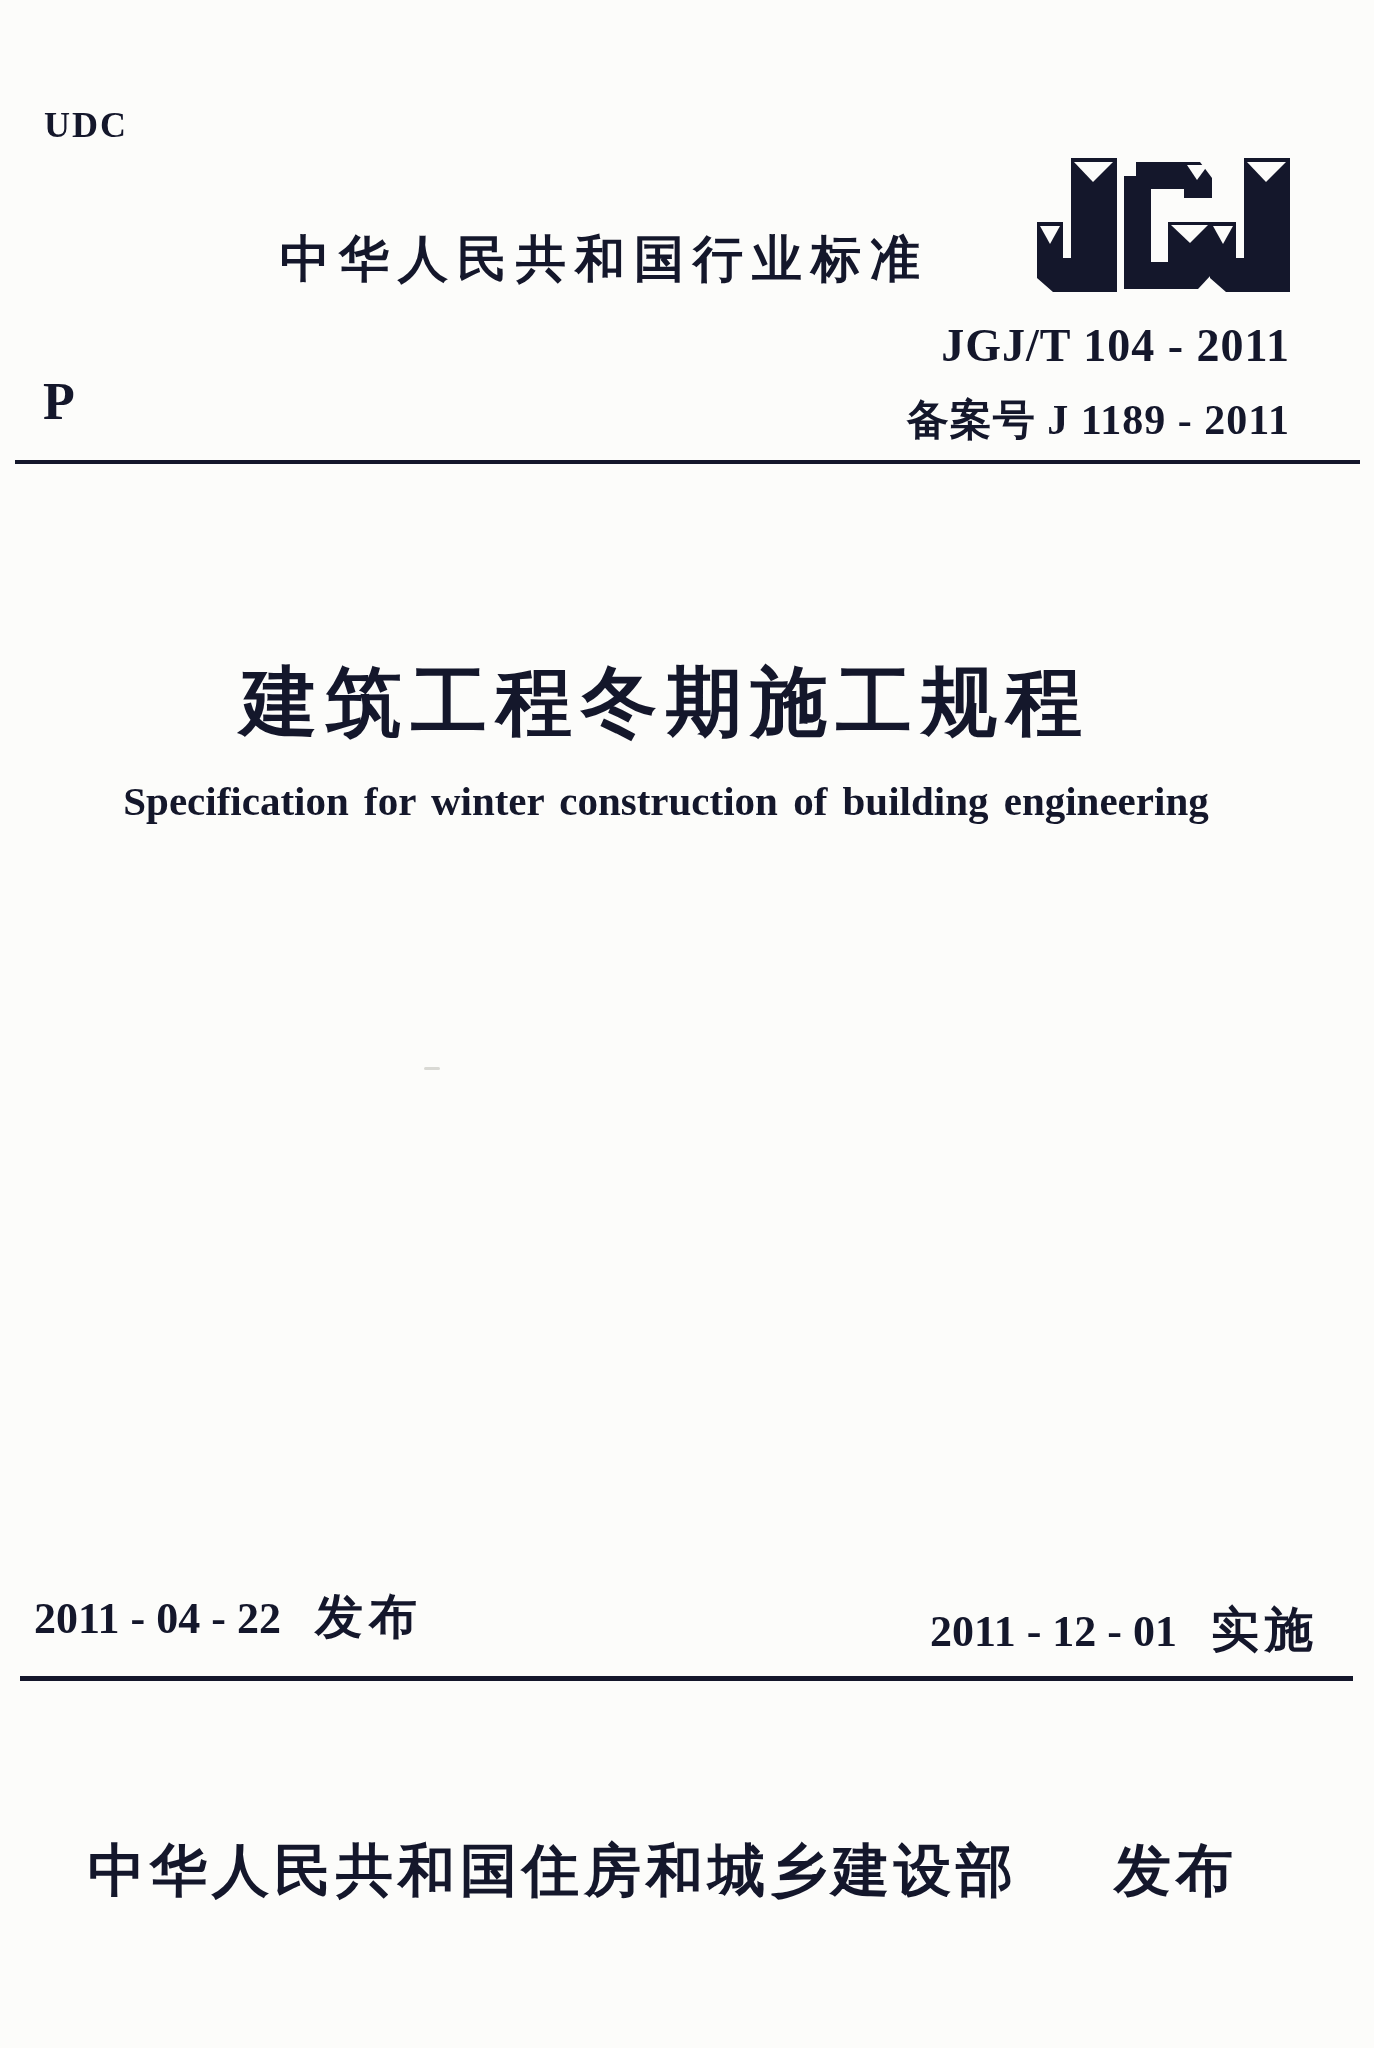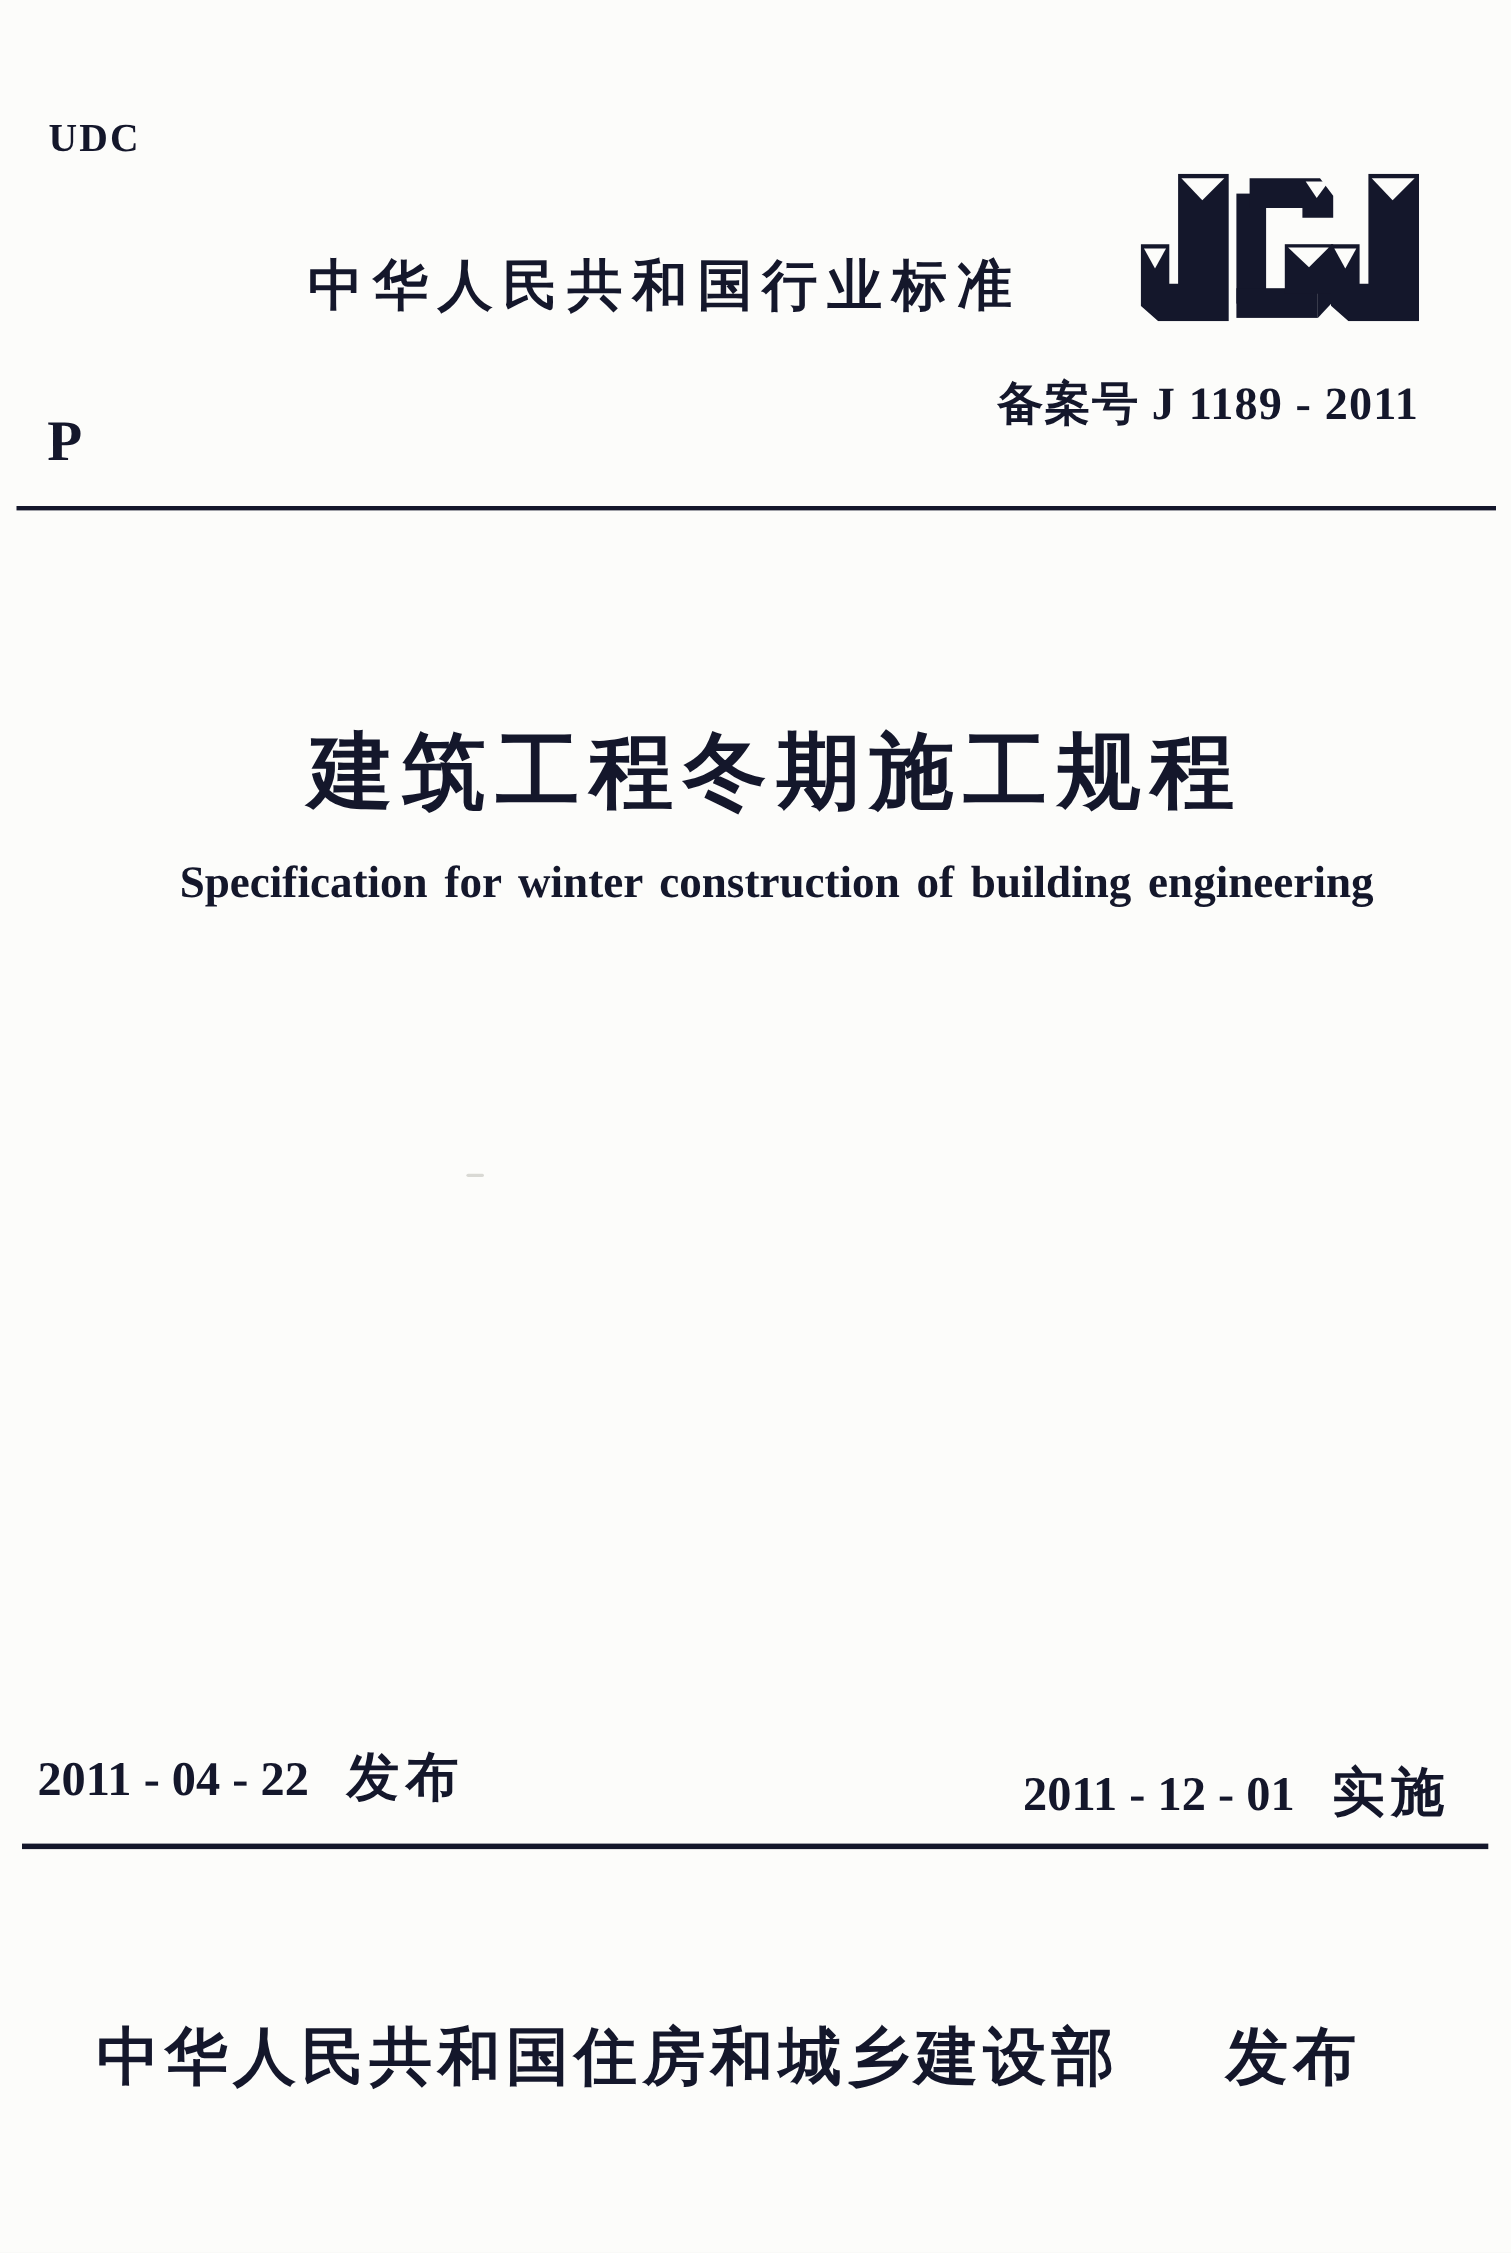--- a/index.html
+++ b/index.html
@@ -39,21 +39,21 @@
     font-weight:bold;font-size:46px;line-height:52px;letter-spacing:1px;
   }
   .record-no{
     font-family:"Liberation Serif","DejaVu Serif",serif;
     font-weight:bold;font-size:42px;line-height:46px;margin-top:25px;letter-spacing:1px;
   }
   .rule-1{
     position:absolute;left:15px;top:460px;width:1345px;height:4px;background:#14172b;
   }
   .title-zone{
-    position:absolute;left:0;top:660px;width:1332px;text-align:center;padding-left:40px;
+    position:absolute;left:0;top:660px;width:1332px;text-align:center;
   }
   .title-cn{
     font-family:"Liberation Serif","DejaVu Serif",serif;
     font-weight:600;font-size:76px;line-height:84px;letter-spacing:9px;
     white-space:nowrap;
   }
   .title-en{
     font-family:"Liberation Serif","DejaVu Serif",serif;
     font-weight:600;font-size:41px;line-height:48px;margin-top:33px;
     word-spacing:5px;white-space:nowrap;
@@ -117,20 +117,21 @@
 
       <g transform="translate(173,0)">
         <path d="M34 0 H80 V134 H16 L0 120 V64 H26 V100 H34 Z"></path>
         <polygon points="37,4 76,4 56,24" fill="#fcfcfa"></polygon>
         <polygon points="3,68 23,68 13,86" fill="#fcfcfa"></polygon>
       </g>
     </g>
   </svg>
 
   <div class="code-block">
+    <div class="std-code">JGJ/T 104 - 2011</div>
     <div class="record-no">备案号 J 1189 - 2011</div>
   </div>
 
   <div class="rule-1"></div>
 
   <div class="title-zone">
     <div class="title-cn">建筑工程冬期施工规程</div>
     <div class="title-en">Specification for winter construction of building engineering</div>
   </div>
 

